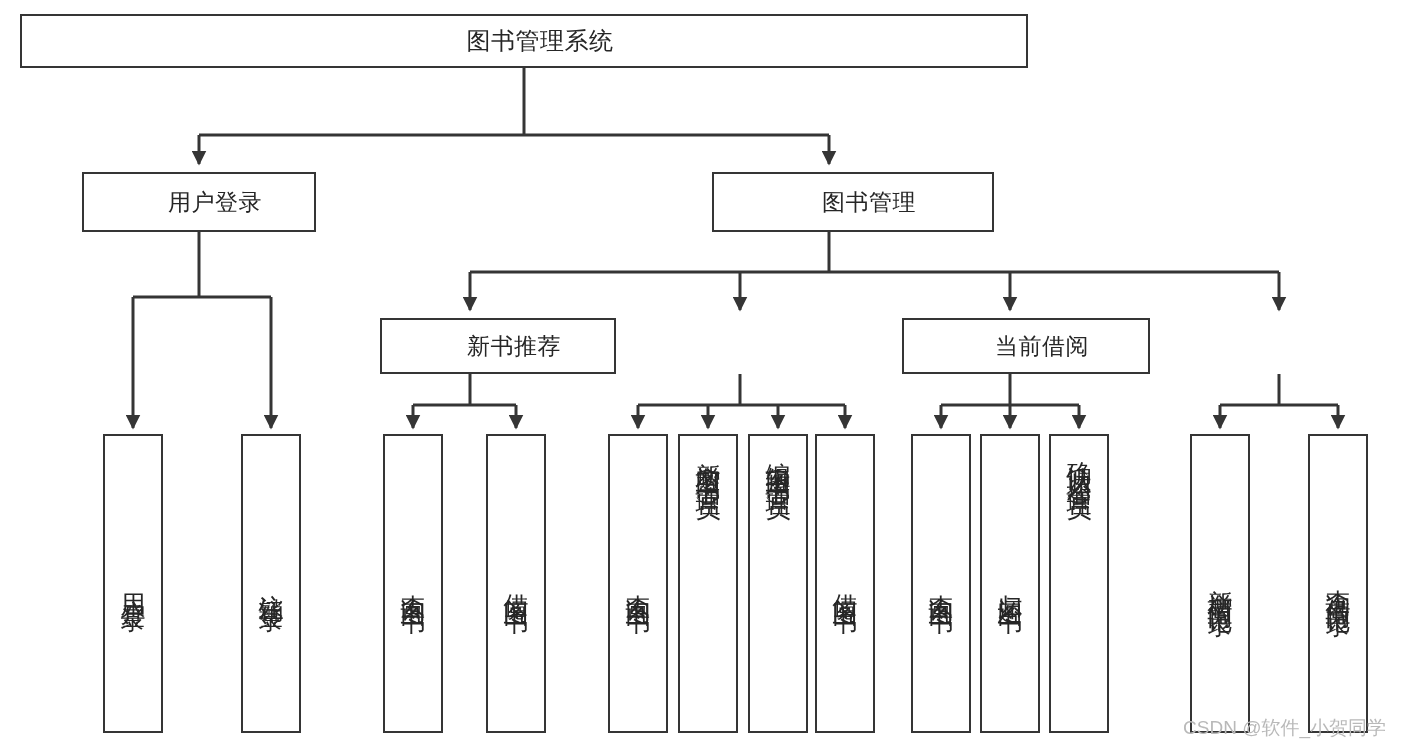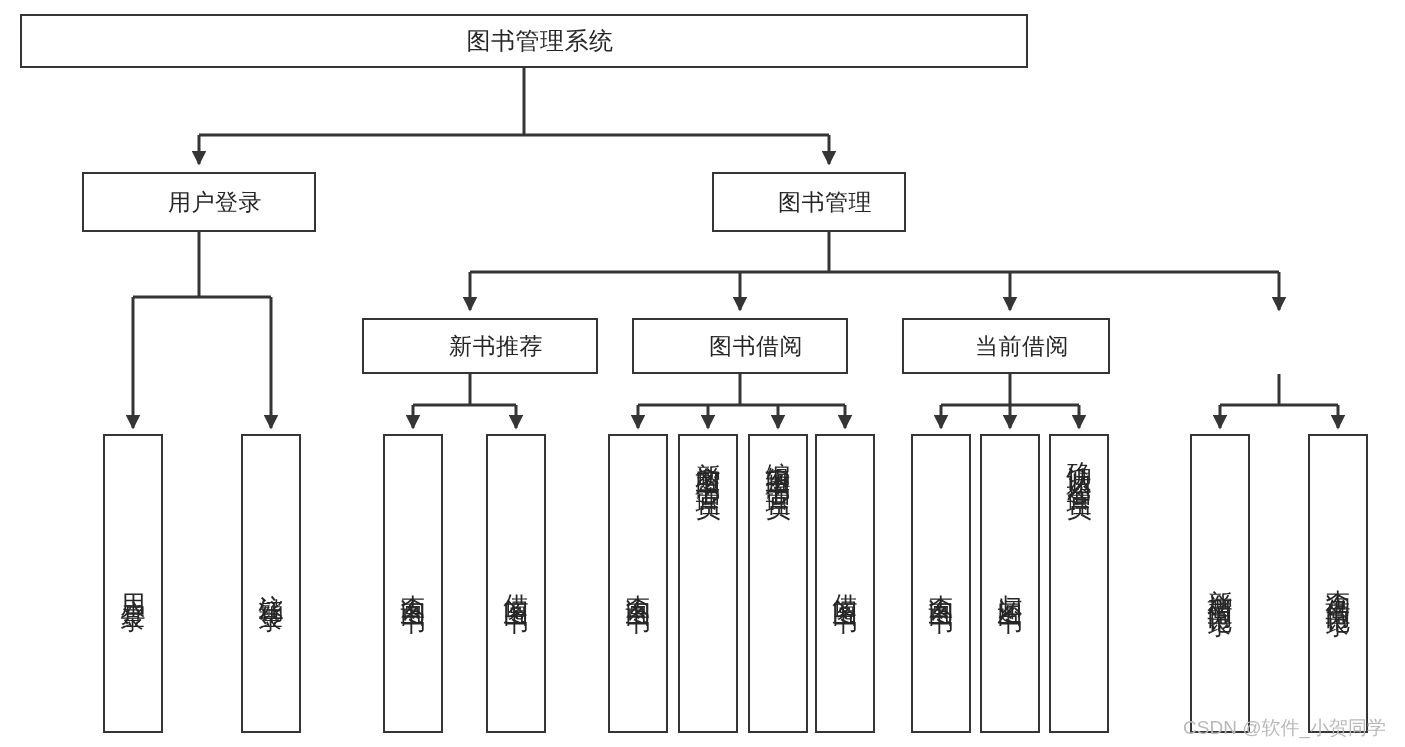--- a/index.html
+++ b/index.html
@@ -134,33 +134,30 @@
   </svg>
 
   <div class="node h root" style="left:20px; top:14px; width:1008px; height:54px;">
     <span class="label">图书管理系统</span>
   </div>
 
   <div class="node h" style="left:82px; top:172px; width:234px; height:60px;">
     <span class="label">用户登录</span>
   </div>
 
-  <div class="node h" style="left:712px; top:172px; width:194px; height:60px;">
+  <div class="node h" style="left:712px; top:172px; width:282px; height:60px;">
     <span class="label">图书管理</span>
   </div>
 
-  <div class="node h" style="left:362px; top:318px; width:236px; height:56px;">
+  <div class="node h" style="left:380px; top:318px; width:236px; height:56px;">
     <span class="label">新书推荐</span>
   </div>
 
-  <div class="node h" style="left:632px; top:318px; width:216px; height:56px;">
-    <span class="label">图书借阅</span>
-  </div>
-
-  <div class="node h" style="left:902px; top:318px; width:208px; height:56px;">
+
+  <div class="node h" style="left:902px; top:318px; width:248px; height:56px;">
     <span class="label">当前借阅</span>
   </div>
 
 
   <div class="node v" style="left:103px; top:434px; width:60px; height:299px;">
     <span class="label">用户登录</span>
   </div>
 
   <div class="node v" style="left:241px; top:434px; width:60px; height:299px;">
     <span class="label">注销登录</span>

